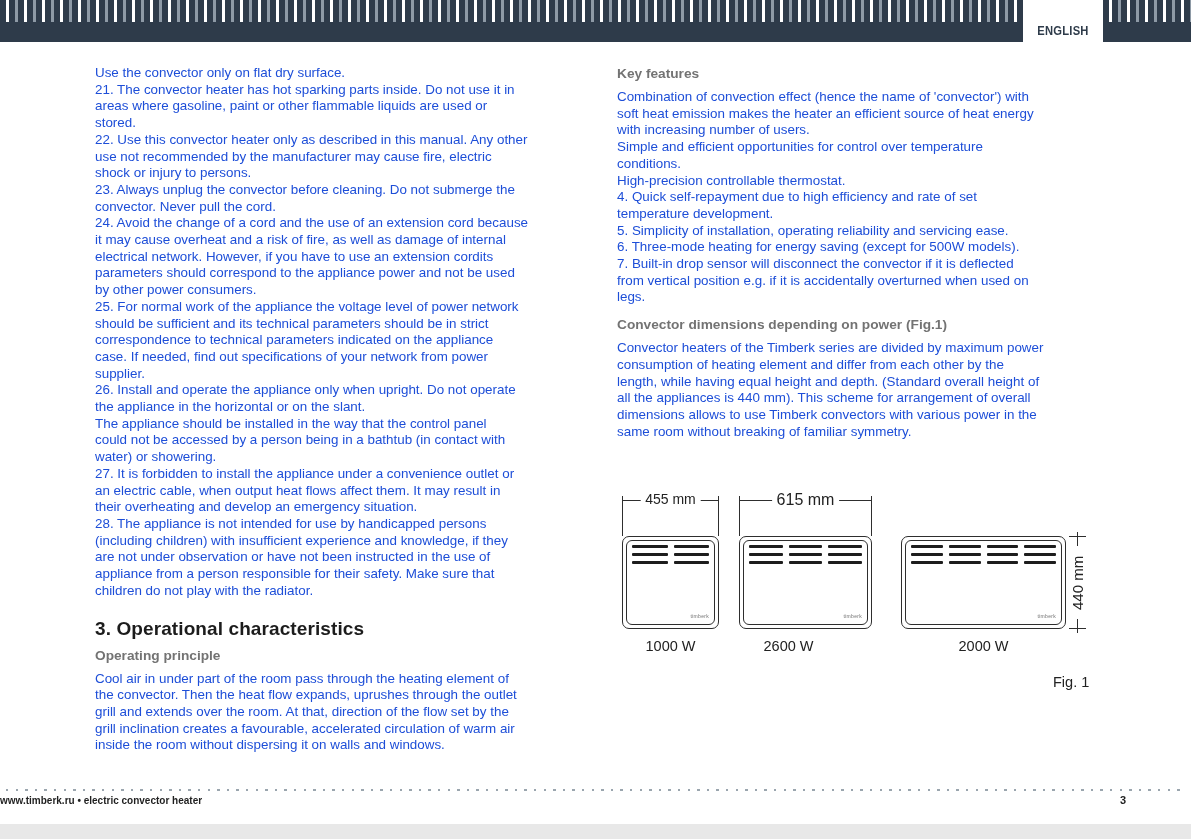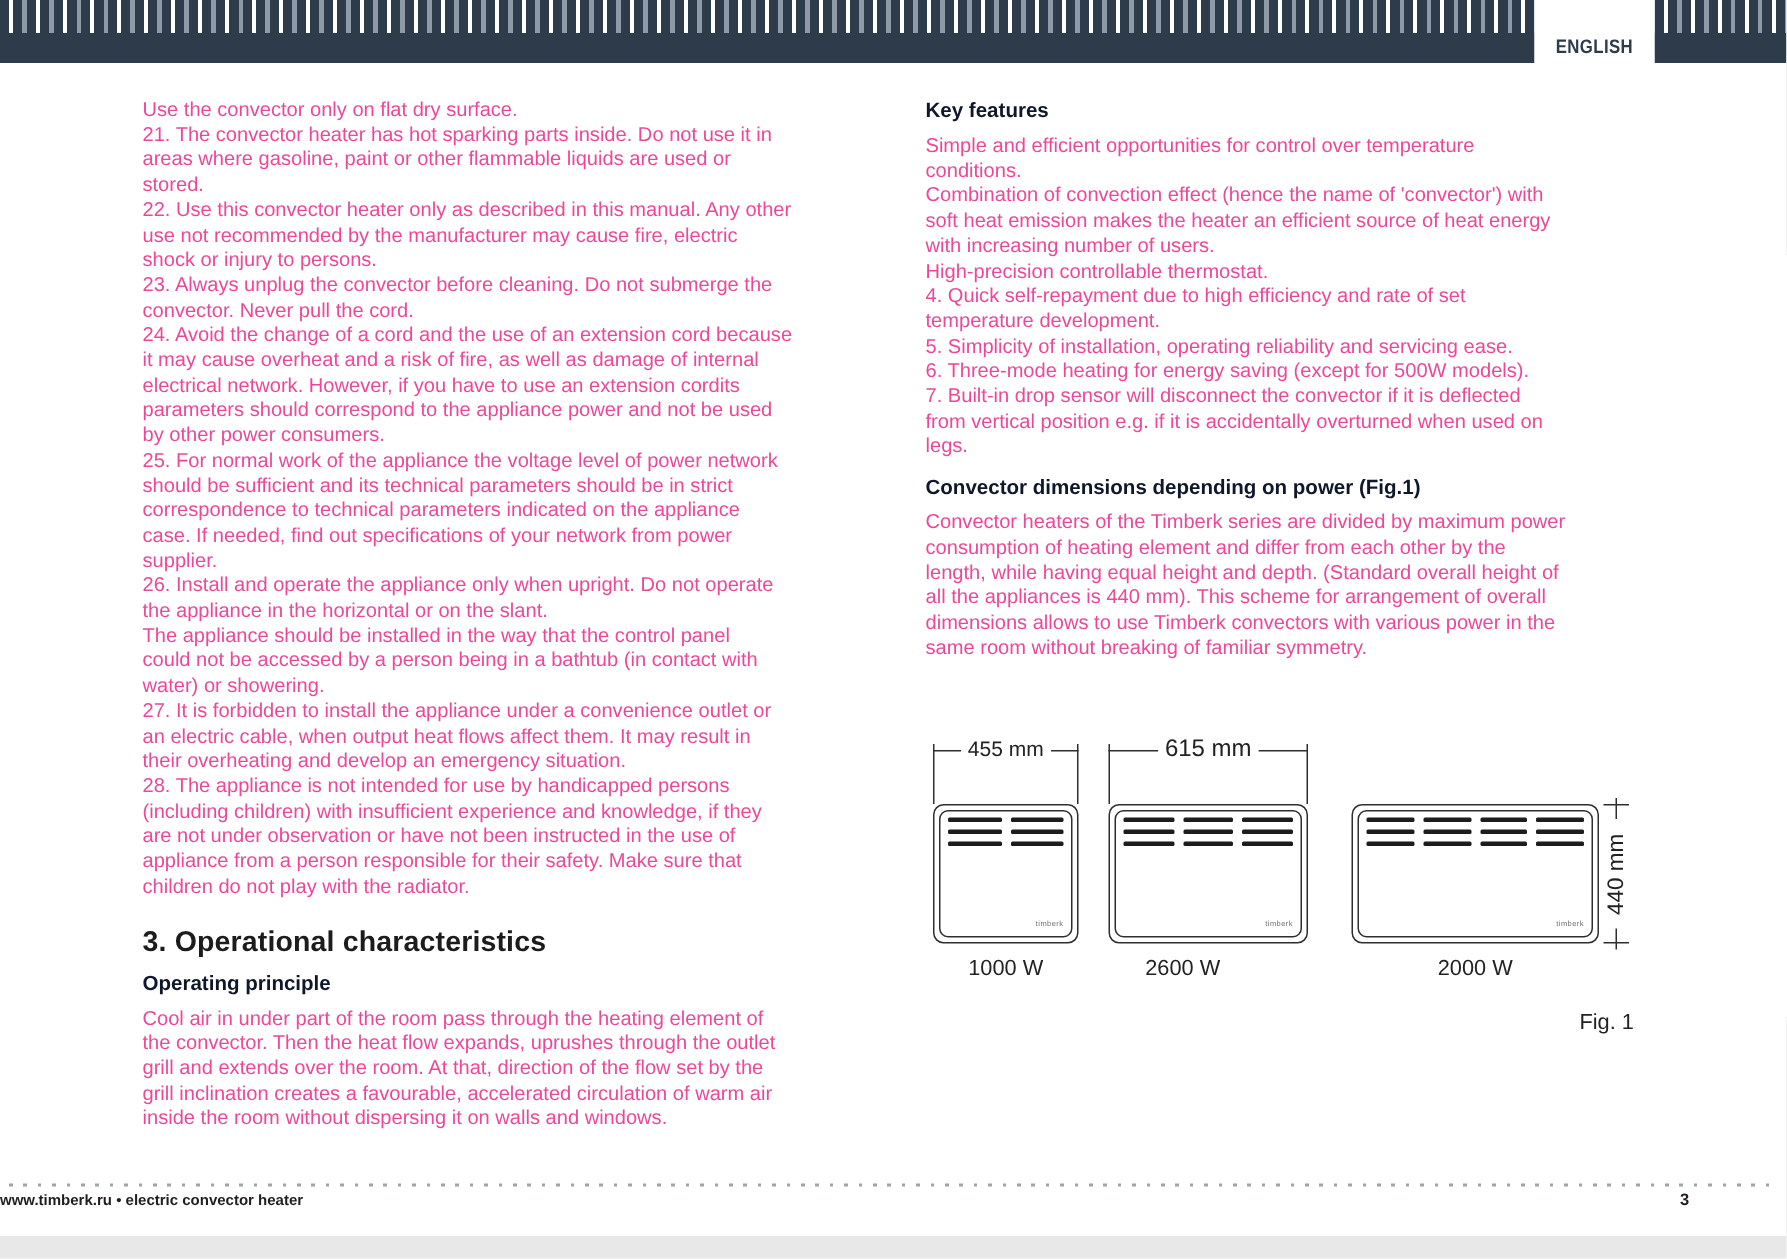--- a/index.html
+++ b/index.html
@@ -27,29 +27,29 @@
   }
   .lang-tab span {
     font-size:13px; font-weight:600; color:#2e3b4a;
     transform:scaleX(0.86); letter-spacing:0.3px;
   }
   
   .col { position:absolute; top:65px; width:522px; }
   .col-left  { left:95px; }
   .col-right { left:617px; }
   .body {
-    font-size:13.4px; line-height:16.7px; white-space:pre-line; color:#ec4899;
+    font-size:13.4px; line-height:16.7px; white-space:pre-line; color:#1d4ed8;
   }
   .heading {
     margin-top:20px; font-size:19px; font-weight:700; line-height:17px;
     color:#1c1c1c; letter-spacing:0.1px;
   }
   .subheading {
     margin-top:10px; margin-bottom:7px; font-size:13.7px; font-weight:700;
-    line-height:17px; color:#0f172a;
+    line-height:17px; color:#737373;
   }
   .col > :first-child { margin-top:0; }
   
   .figure { position:absolute; left:610px; top:480px; width:520px; height:240px; }
   .unit {
     position:absolute; top:56px; height:93px;
     border:1.4px solid #2e2e2e; border-radius:7px; background:#fff;
   }
   .unit-inner { position:absolute; inset:3px; border:1px solid #2e2e2e; border-radius:6px; }
   .grille { position:absolute; top:8px; left:9px; right:9px; height:19px; display:flex; gap:6px; }
@@ -151,25 +151,25 @@
     <div class="subheading">Operating principle</div>
     <div class="body">Cool air in under part of the room pass through the heating element of
 the convector. Then the heat flow expands, uprushes through the outlet
 grill and extends over the room. At that, direction of the flow set by the
 grill inclination creates a favourable, accelerated circulation of warm air
 inside the room without dispersing it on walls and windows.</div>
   </div>
 
   <div class="col col-right">
     <div class="subheading">Key features</div>
-    <div class="body">Simple and efficient opportunities for control over temperature
-conditions.</div>
     <div class="body">Combination of convection effect (hence the name of 'convector') with
 soft heat emission makes the heater an efficient source of heat energy
 with increasing number of users.</div>
+    <div class="body">Simple and efficient opportunities for control over temperature
+conditions.</div>
     <div class="body">High-precision controllable thermostat.</div>
     <div class="body">4. Quick self-repayment due to high efficiency and rate of set
 temperature development.</div>
     <div class="body">5. Simplicity of installation, operating reliability and servicing ease.</div>
     <div class="body">6. Three-mode heating for energy saving (except for 500W models).</div>
     <div class="body">7. Built-in drop sensor will disconnect the convector if it is deflected
 from vertical position  e.g. if it is accidentally overturned when used on
 legs.</div>
     <div class="subheading">Convector dimensions depending on power (Fig.1)</div>
     <div class="body">Convector heaters of the Timberk series are divided by maximum power

